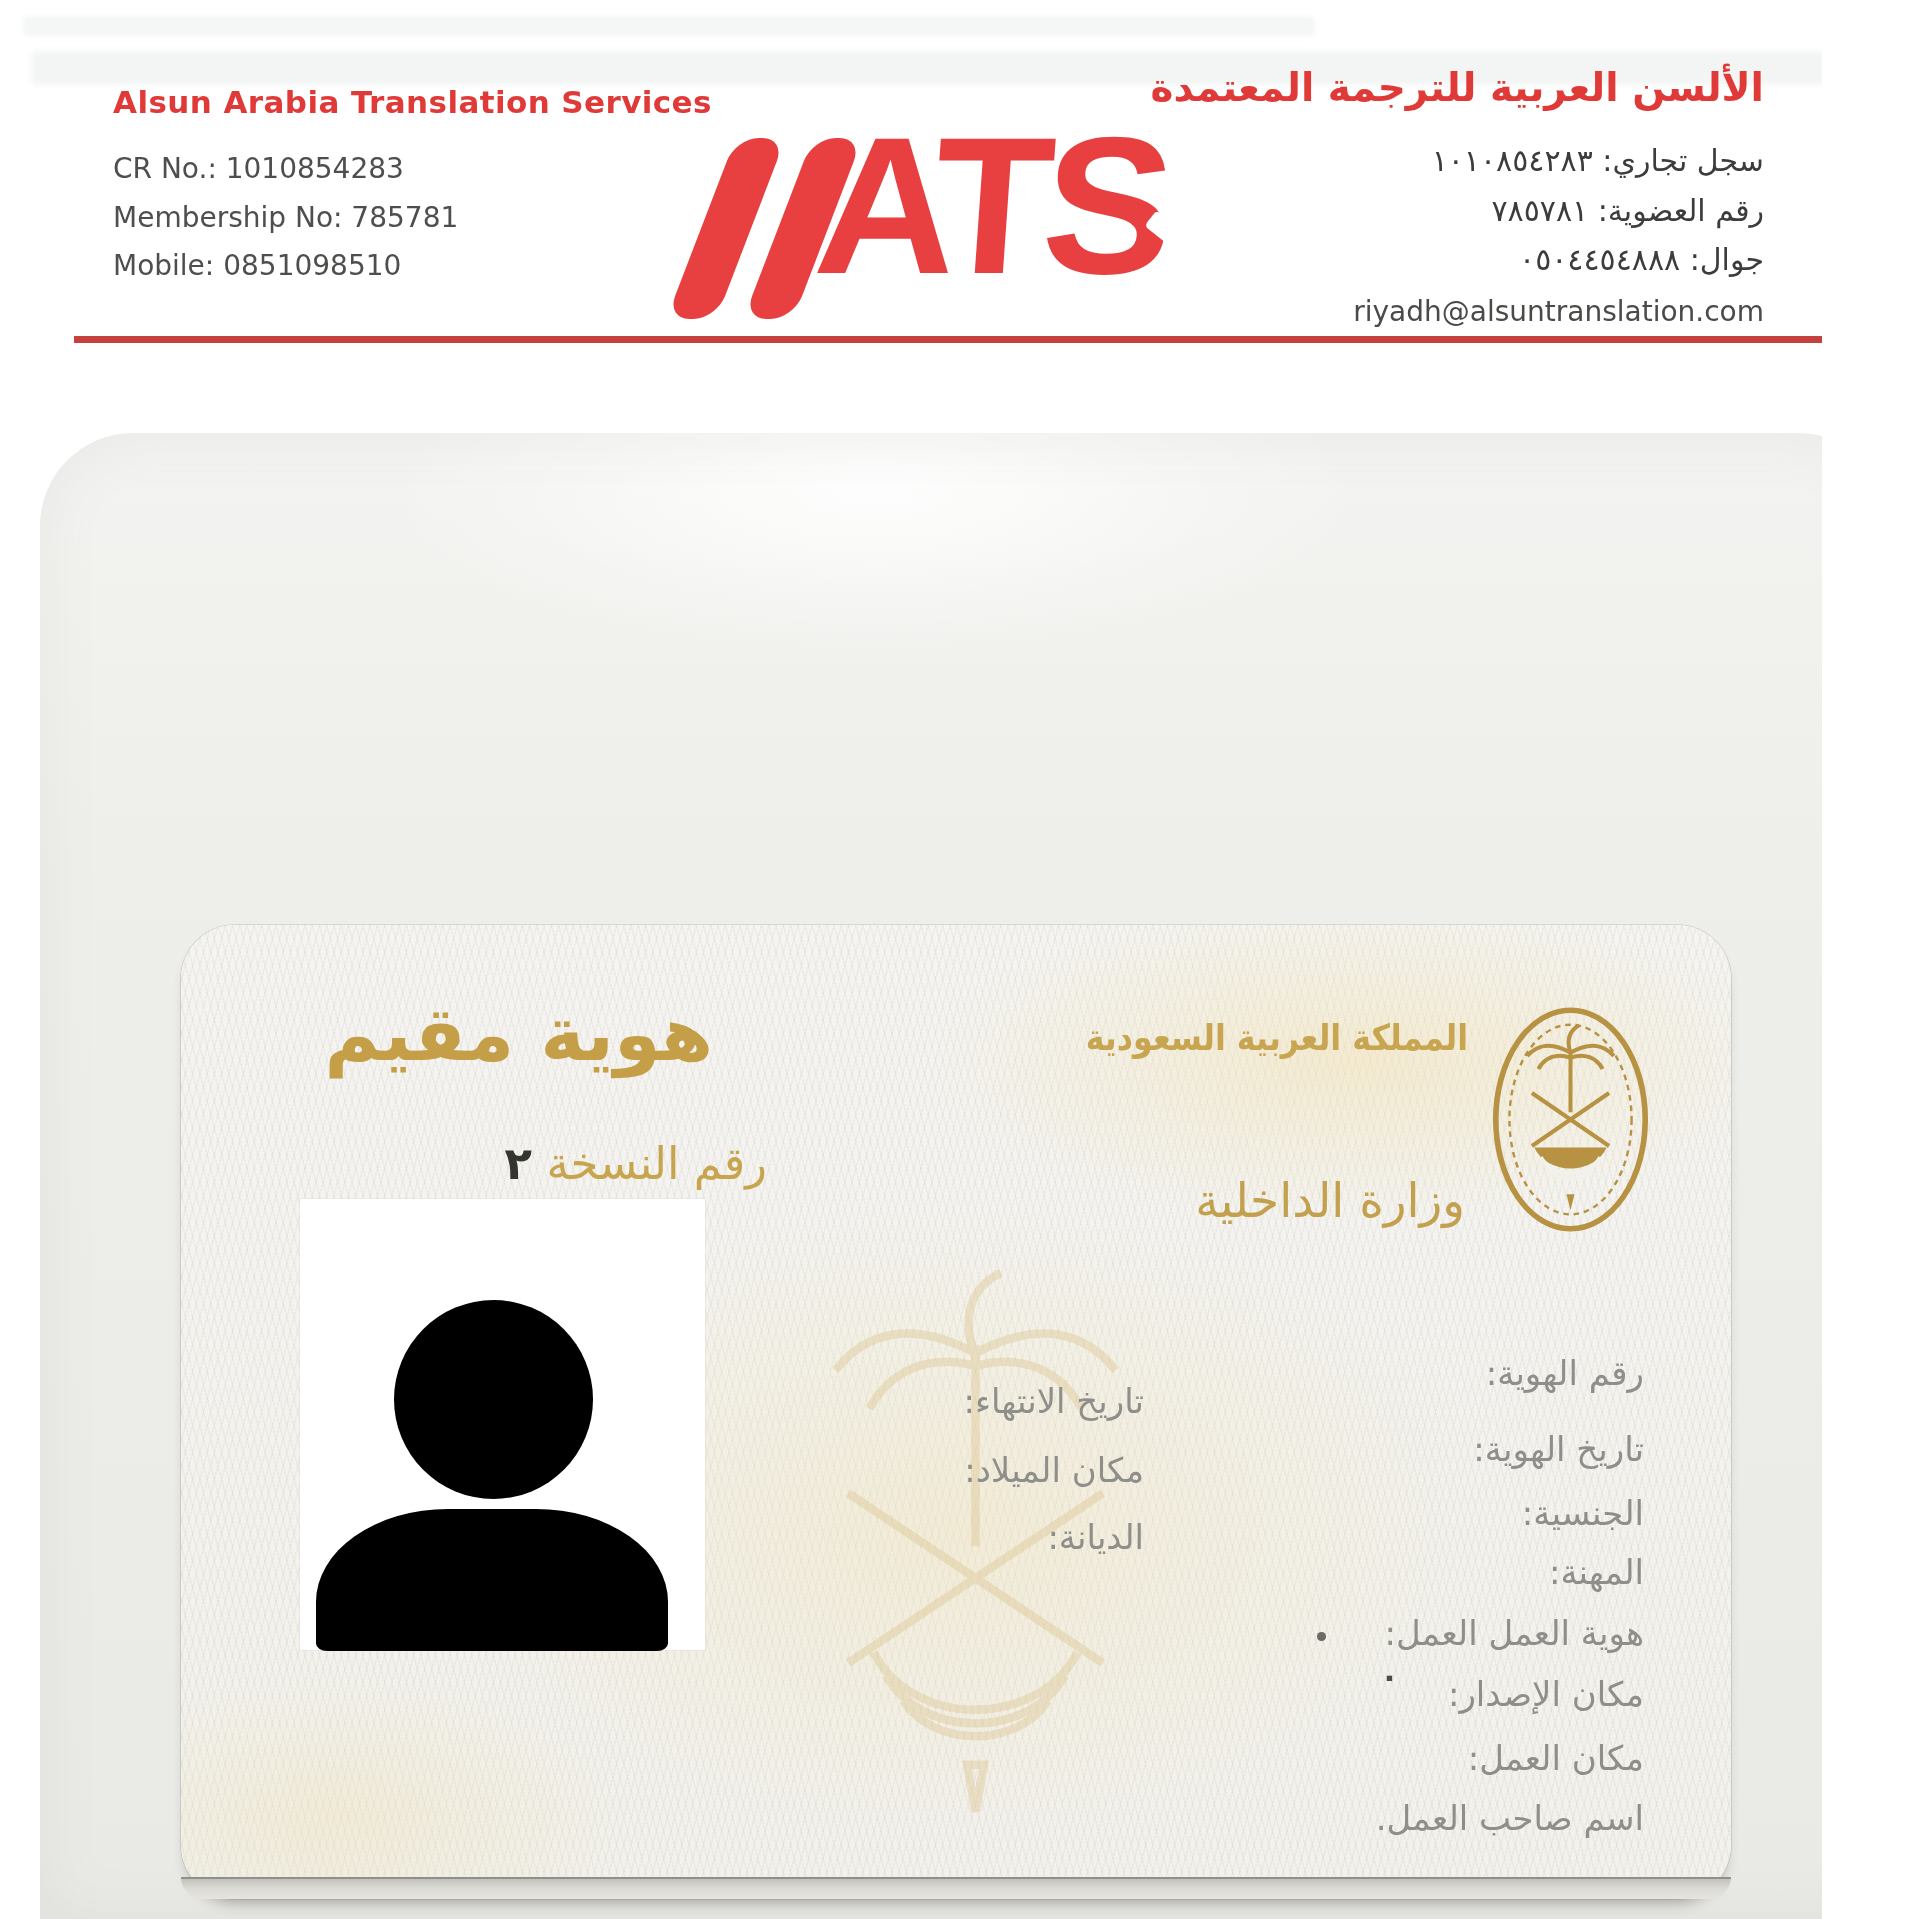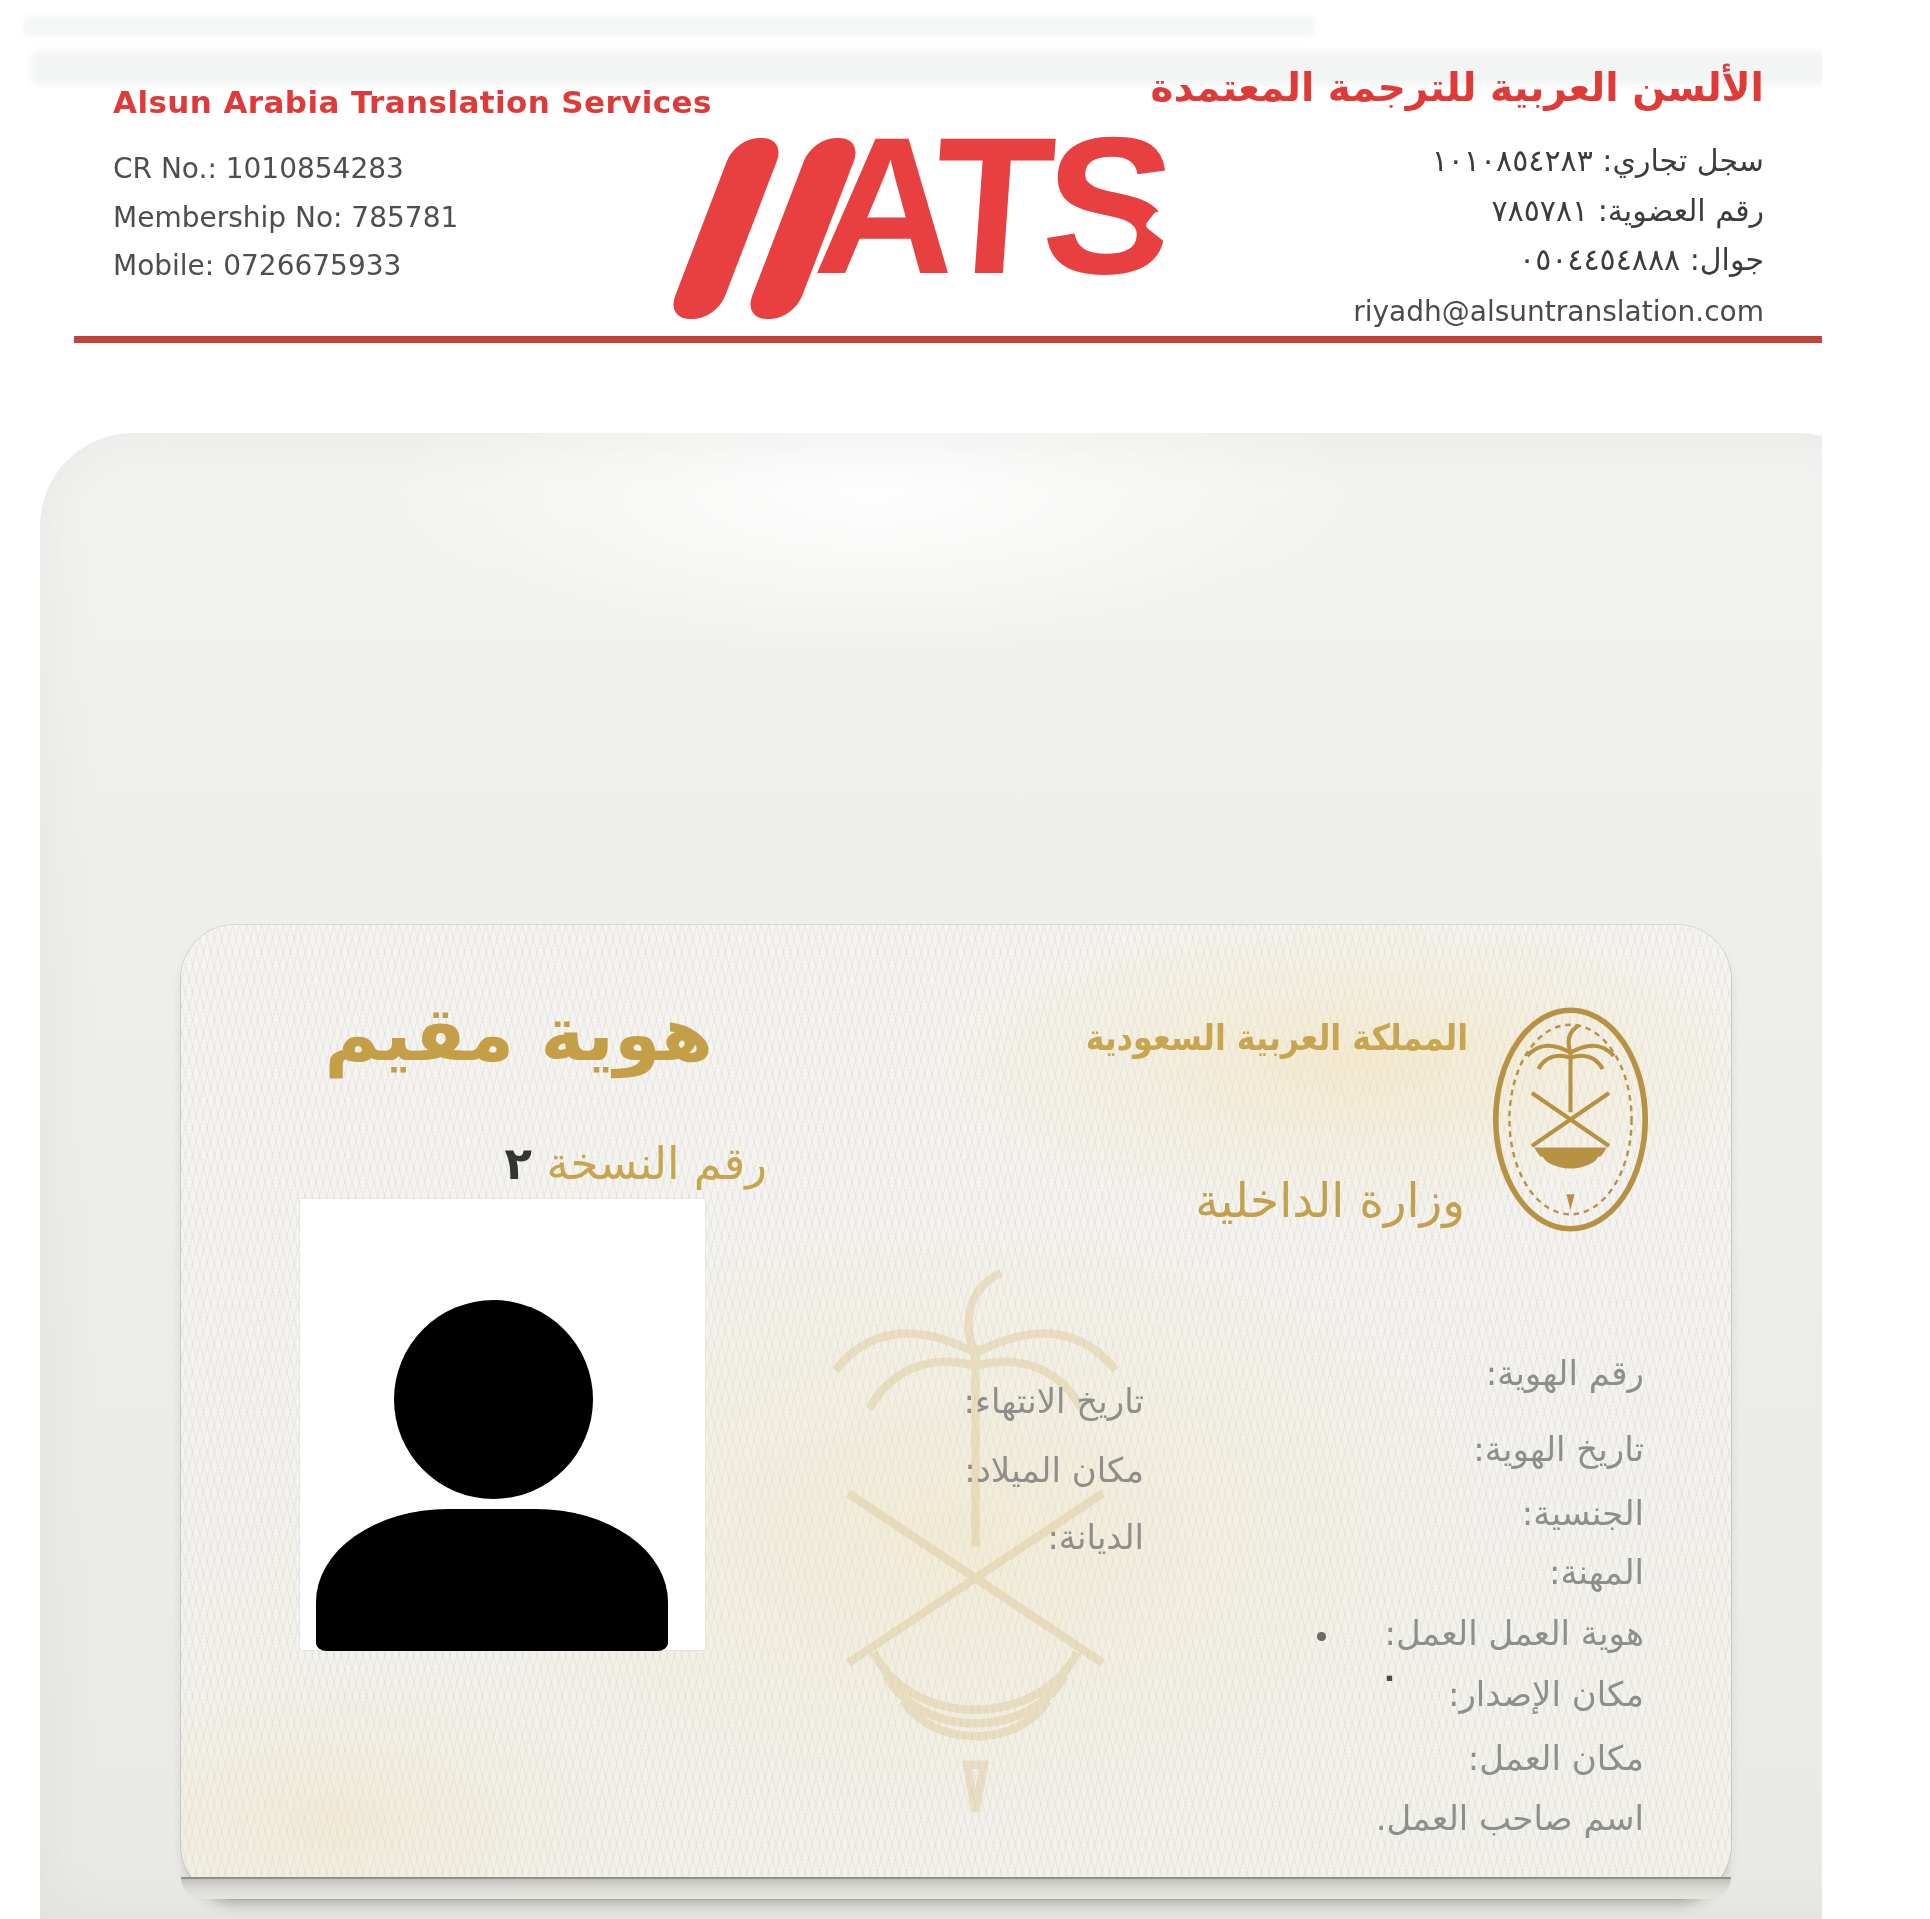--- a/index.html
+++ b/index.html
@@ -106,21 +106,21 @@
 
 <div id="page">
 
   <div class="noise1"></div>
   <div class="noise2"></div>
 
   <div class="hdr-left">
     <div class="hdr-company-en">Alsun Arabia Translation Services</div>
     <div class="hdr-line-en hdr-cr-en">CR No.: 1010854283</div>
     <div class="hdr-line-en hdr-mem-en">Membership No: 785781</div>
-    <div class="hdr-line-en hdr-mob-en">Mobile: 0726675933</div>
+    <div class="hdr-line-en hdr-mob-en">Mobile: 0851098510</div>
   </div>
 
   <div class="logo">
     <div class="logo-slash s1"></div>
     <div class="logo-slash s2"></div>
     <div class="logo-text">ATS</div>
     <div class="logo-arrow-notch"></div>
     <div class="logo-arrow-head"></div>
   </div>
 

